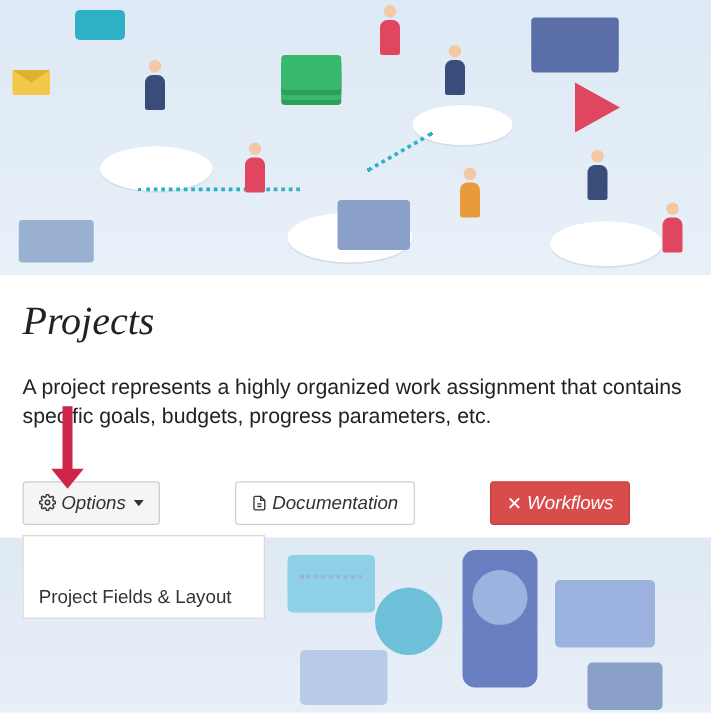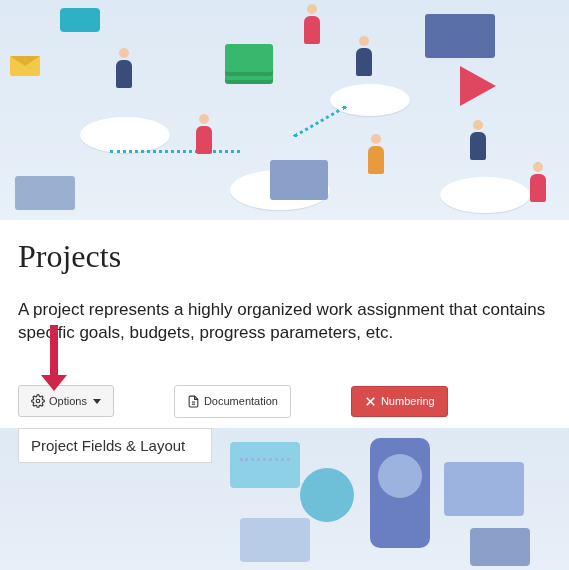--- a/index.html
+++ b/index.html
@@ -84,20 +84,21 @@
     padding: 18px 18px 0 18px;
     background: #fff;
     position: relative;
   }
   h1.page-title {
     font-size: 32px;
     font-weight: 400;
     color: #222;
     margin-bottom: 24px;
     font-family: Georgia, serif;
+    font-style: italic;
   }
   p.description {
     font-size: 17px;
     line-height: 1.35;
     color: #222;
     margin-bottom: 18px;
   }
   .arrow-annotation {
     position: absolute;
     left: 50px;
@@ -120,27 +121,28 @@
     gap: 60px;
     align-items: center;
     margin-top: 40px;
     margin-bottom: 10px;
   }
   .btn {
     display: inline-flex;
     align-items: center;
     gap: 4px;
     padding: 8px 12px;
-    font-size: 11px;
+    font-size: 15px;
     border-radius: 3px;
     cursor: pointer;
     border: 1px solid #ccc;
     background: #f5f5f5;
     color: #333;
     white-space: nowrap;
+    font-style: italic;
   }
   .btn-white {
     background: #fff;
     border: 1px solid #d0d0d0;
   }
   .btn-danger {
     background: #d84c4c;
     border: 1px solid #c73e3e;
     color: #fff;
   }
@@ -160,20 +162,21 @@
     width: 194px;
     background: #fff;
     border: 1px solid #d8d8d8;
     z-index: 10;
   }
   .dropdown-item {
     padding: 8px 12px;
     font-size: 15px;
     color: #333;
     cursor: pointer;
+    margin-top: 32px;
   }
   .banner-bottom {
     height: 160px;
     background: linear-gradient(180deg, #dfe9f4 0%, #e8f0f8 100%);
     position: relative;
     overflow: hidden;
   }
   .phone {
     position: absolute;
     width: 60px; height: 110px;
@@ -264,21 +267,21 @@
       <span>Documentation</span>
     </button>
 
     <button class="btn btn-danger">
       <span class="icon">
         <svg width="13" height="13" viewBox="0 0 24 24" stroke="#fff" stroke-width="3">
           <line x1="5" y1="5" x2="19" y2="19"></line>
           <line x1="19" y1="5" x2="5" y2="19"></line>
         </svg>
       </span>
-      <span>Numbering</span>
+      <span>Workflows</span>
     </button>
   </div>
 
   <div class="dropdown">
     <div class="dropdown-item">Project Fields &amp; Layout</div>
   </div>
 </div>
 
 <div class="banner-bottom">
   <div class="card-float" style="left:230px; top:14px; width:70px; height:46px;"></div>

